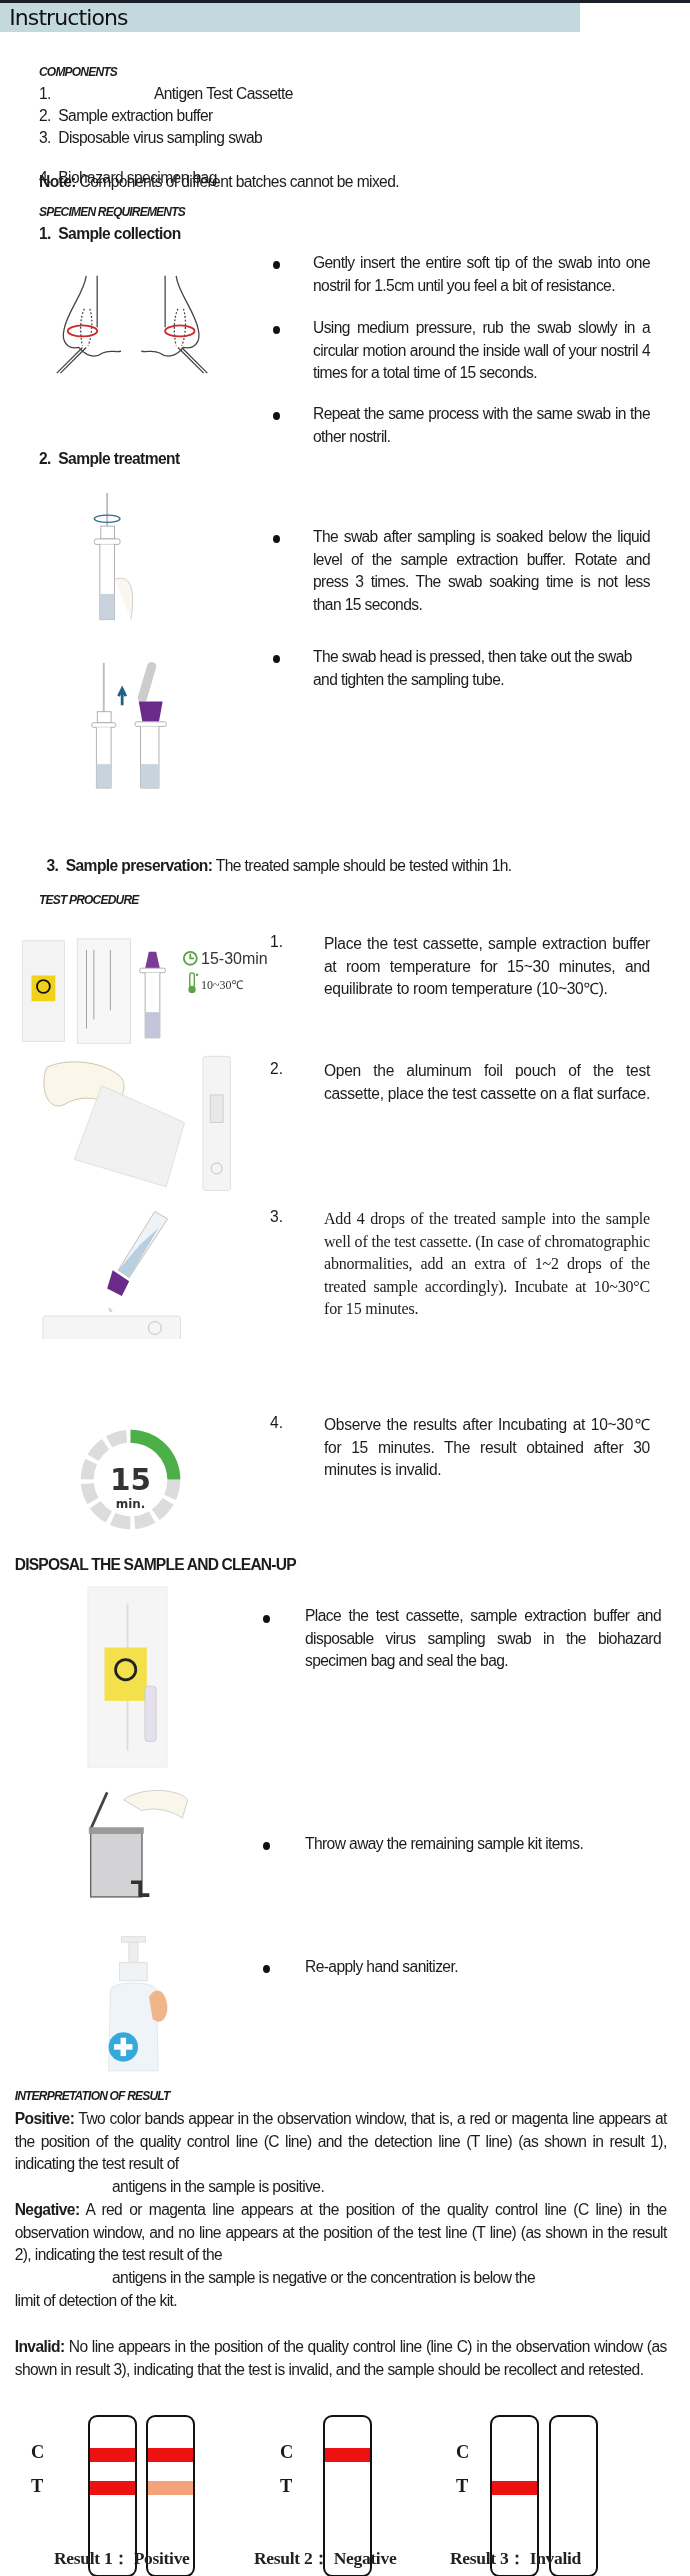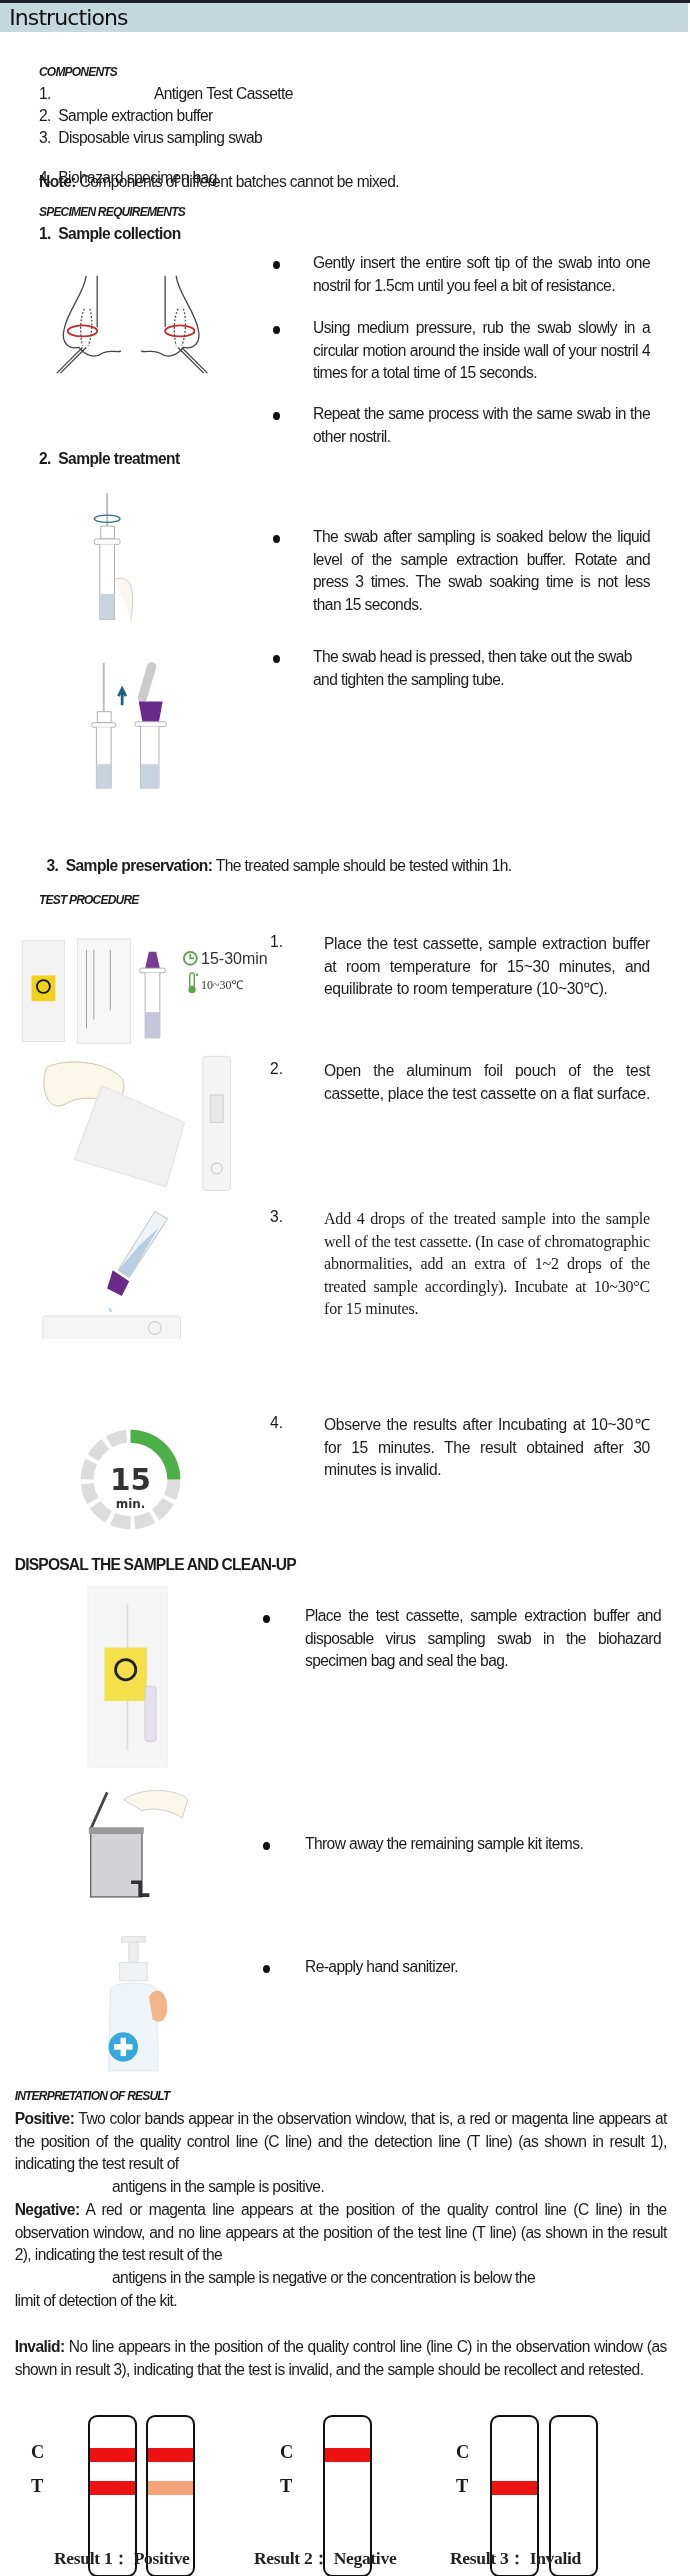--- a/index.html
+++ b/index.html
@@ -1,19 +1,19 @@
 <!DOCTYPE html>
 <html style="font-size:14.7px"><head>
 <meta charset="utf-8">
 <style>
   * { box-sizing: border-box; margin: 0; padding: 0; }
   html, body { width: 690px; background: #ffffff; }
   body { font-family: "Liberation Sans Narrow", "Liberation Sans", sans-serif; color: #1a1a1a; position: relative; height: 2576px; overflow: hidden; }
   .topline { position: absolute; left: 0; top: 0; width: 690px; height: 2.8px; background: #1b1f27; }
-  .header { position: absolute; left: 0; top: 2.8px; width: 688px; height: 29.5px; background: #c3d9de; }
+  .header { position: absolute; left: 0; top: 2.8px; width: 580px; height: 29.5px; background: #c3d9de; }
   .header .title { position: absolute; left: 9.2px; top: 1.8px; font-family: "DejaVu Sans", sans-serif; font-size: 22px; letter-spacing: -0.9px; color: #111; font-weight: normal; }
 
   .abs { position: absolute; }
   .txt { font-family: "Liberation Sans", sans-serif; font-size: 15.6px; line-height: 22.5px; color: #1c1c1c; letter-spacing: -0.6px; }
   .sechead { font-weight: bold; font-style: italic; font-size: 12px; letter-spacing: -0.8px; }
   .bold { font-weight: bold; }
   .just { text-align: justify; text-align-last: left; }
   .serif { font-family: "Liberation Serif", serif; letter-spacing: -0.2px; font-size: 16px; line-height: 22.5px; }
   .bullet { position: absolute; width: 7.4px; height: 8.3px; border-radius: 50%; background: #111; }
   .num { font-family: "Liberation Sans", sans-serif; font-size: 15.6px; }

